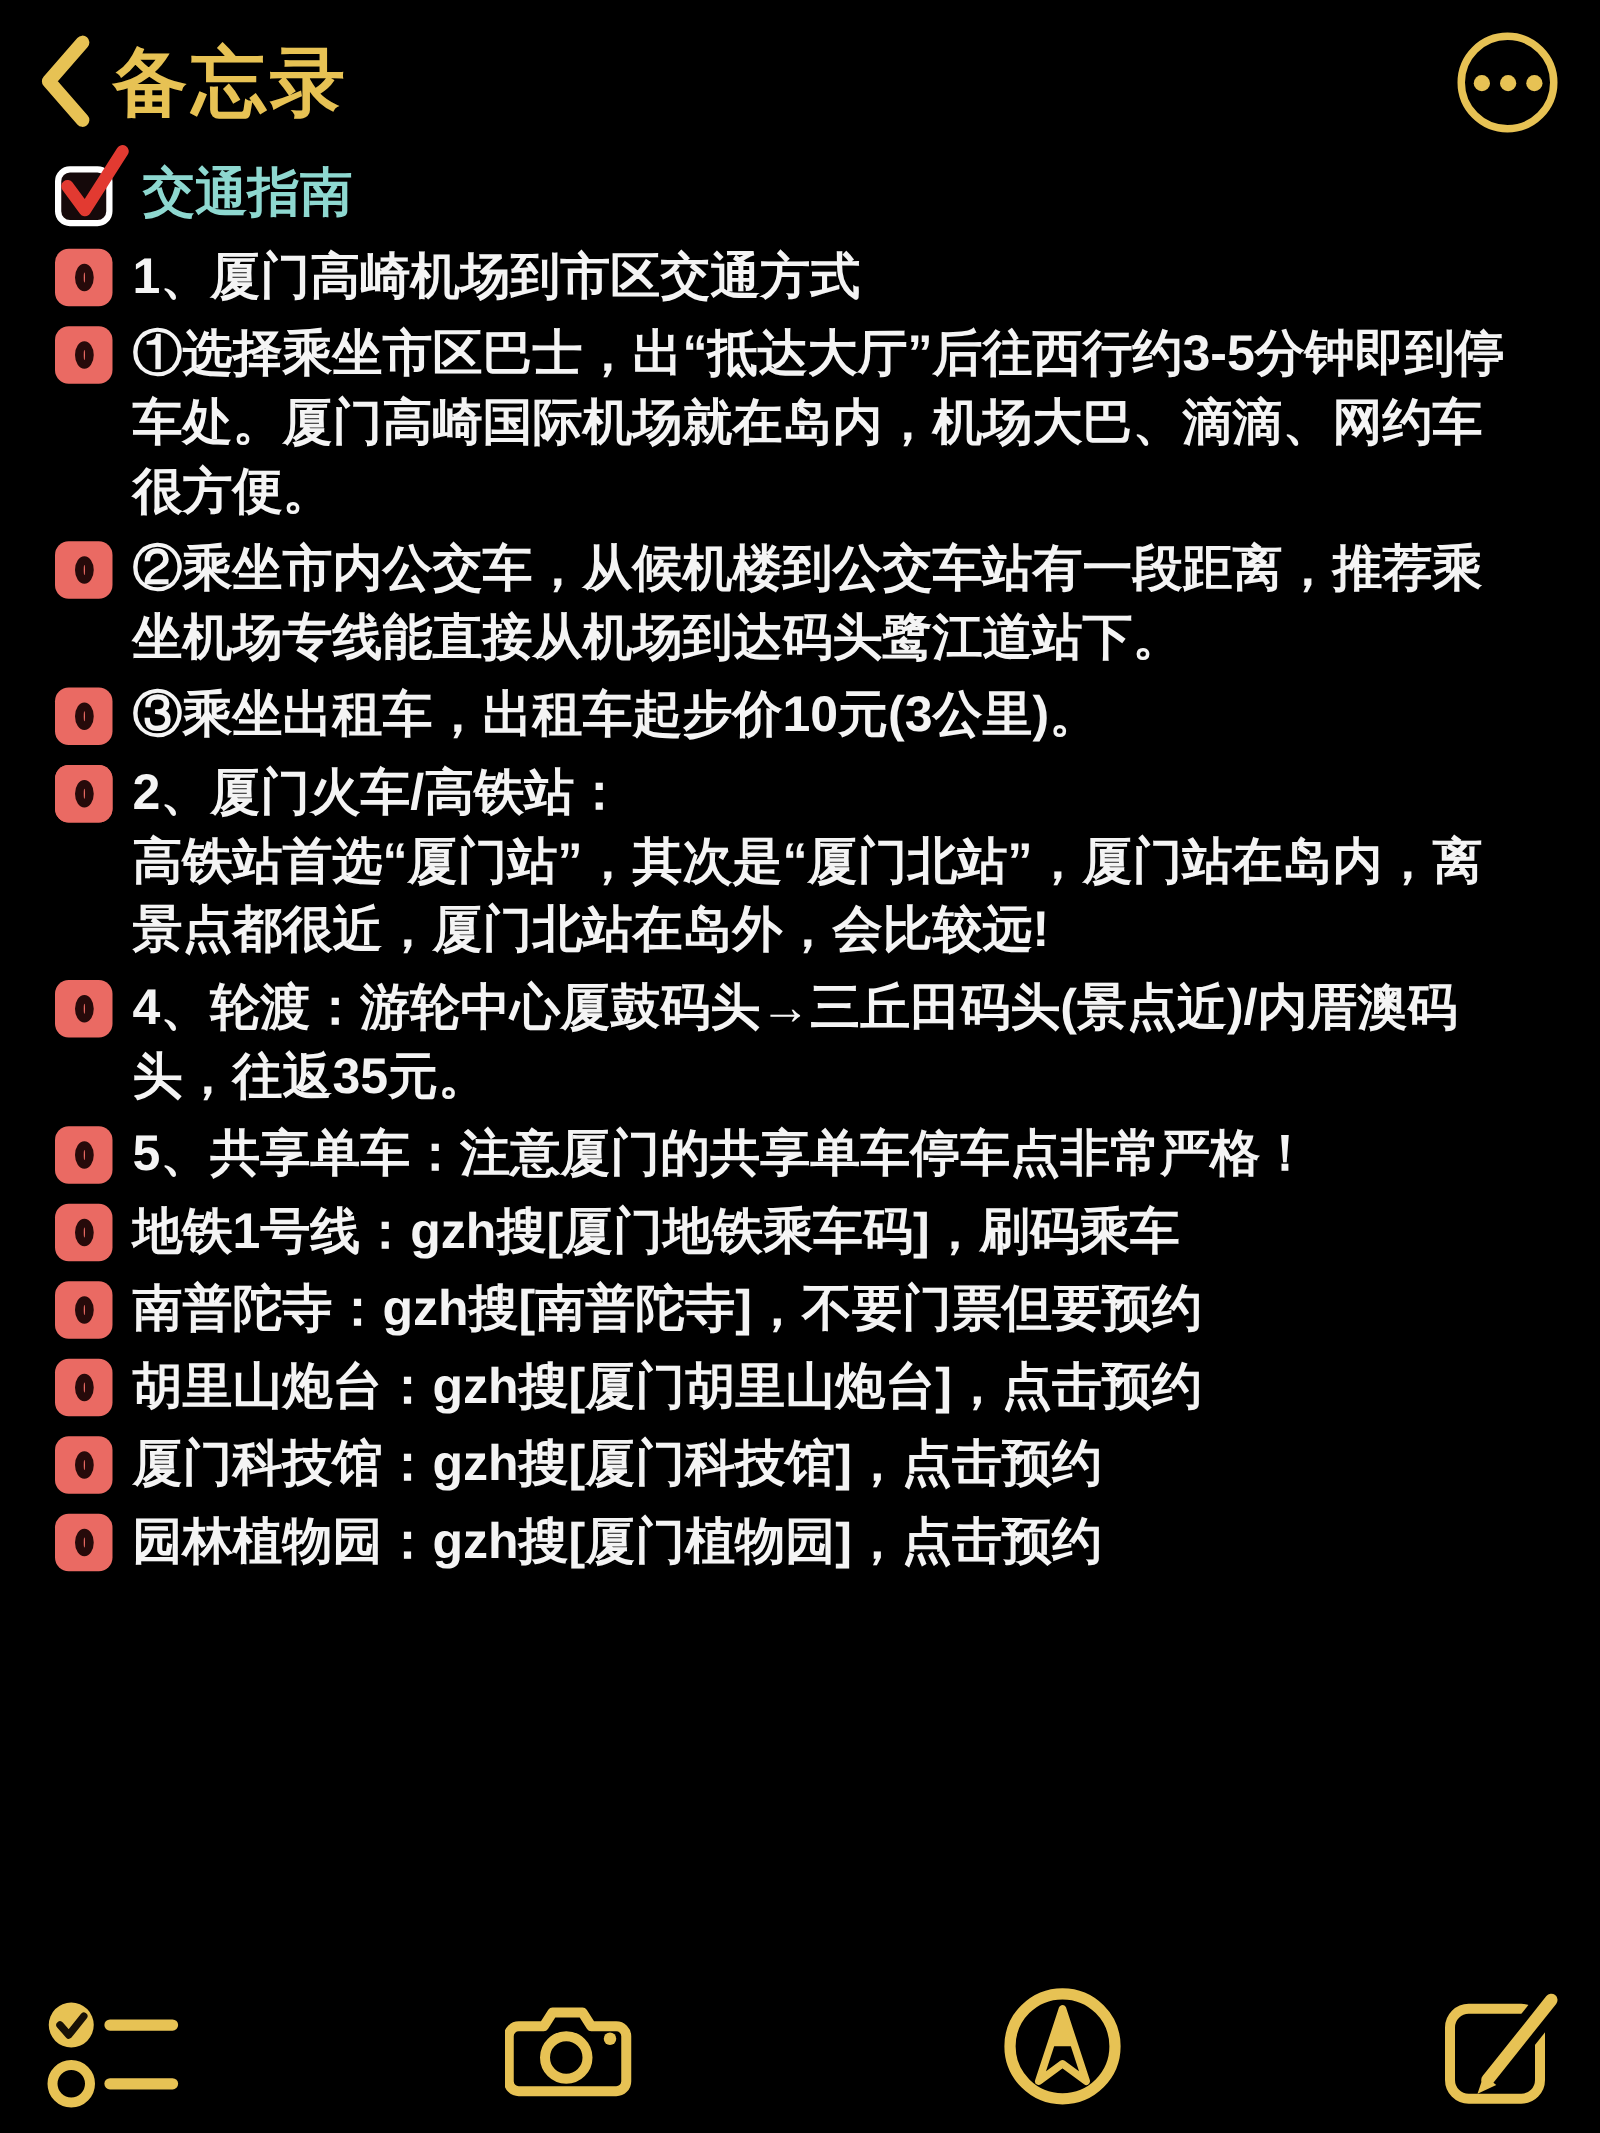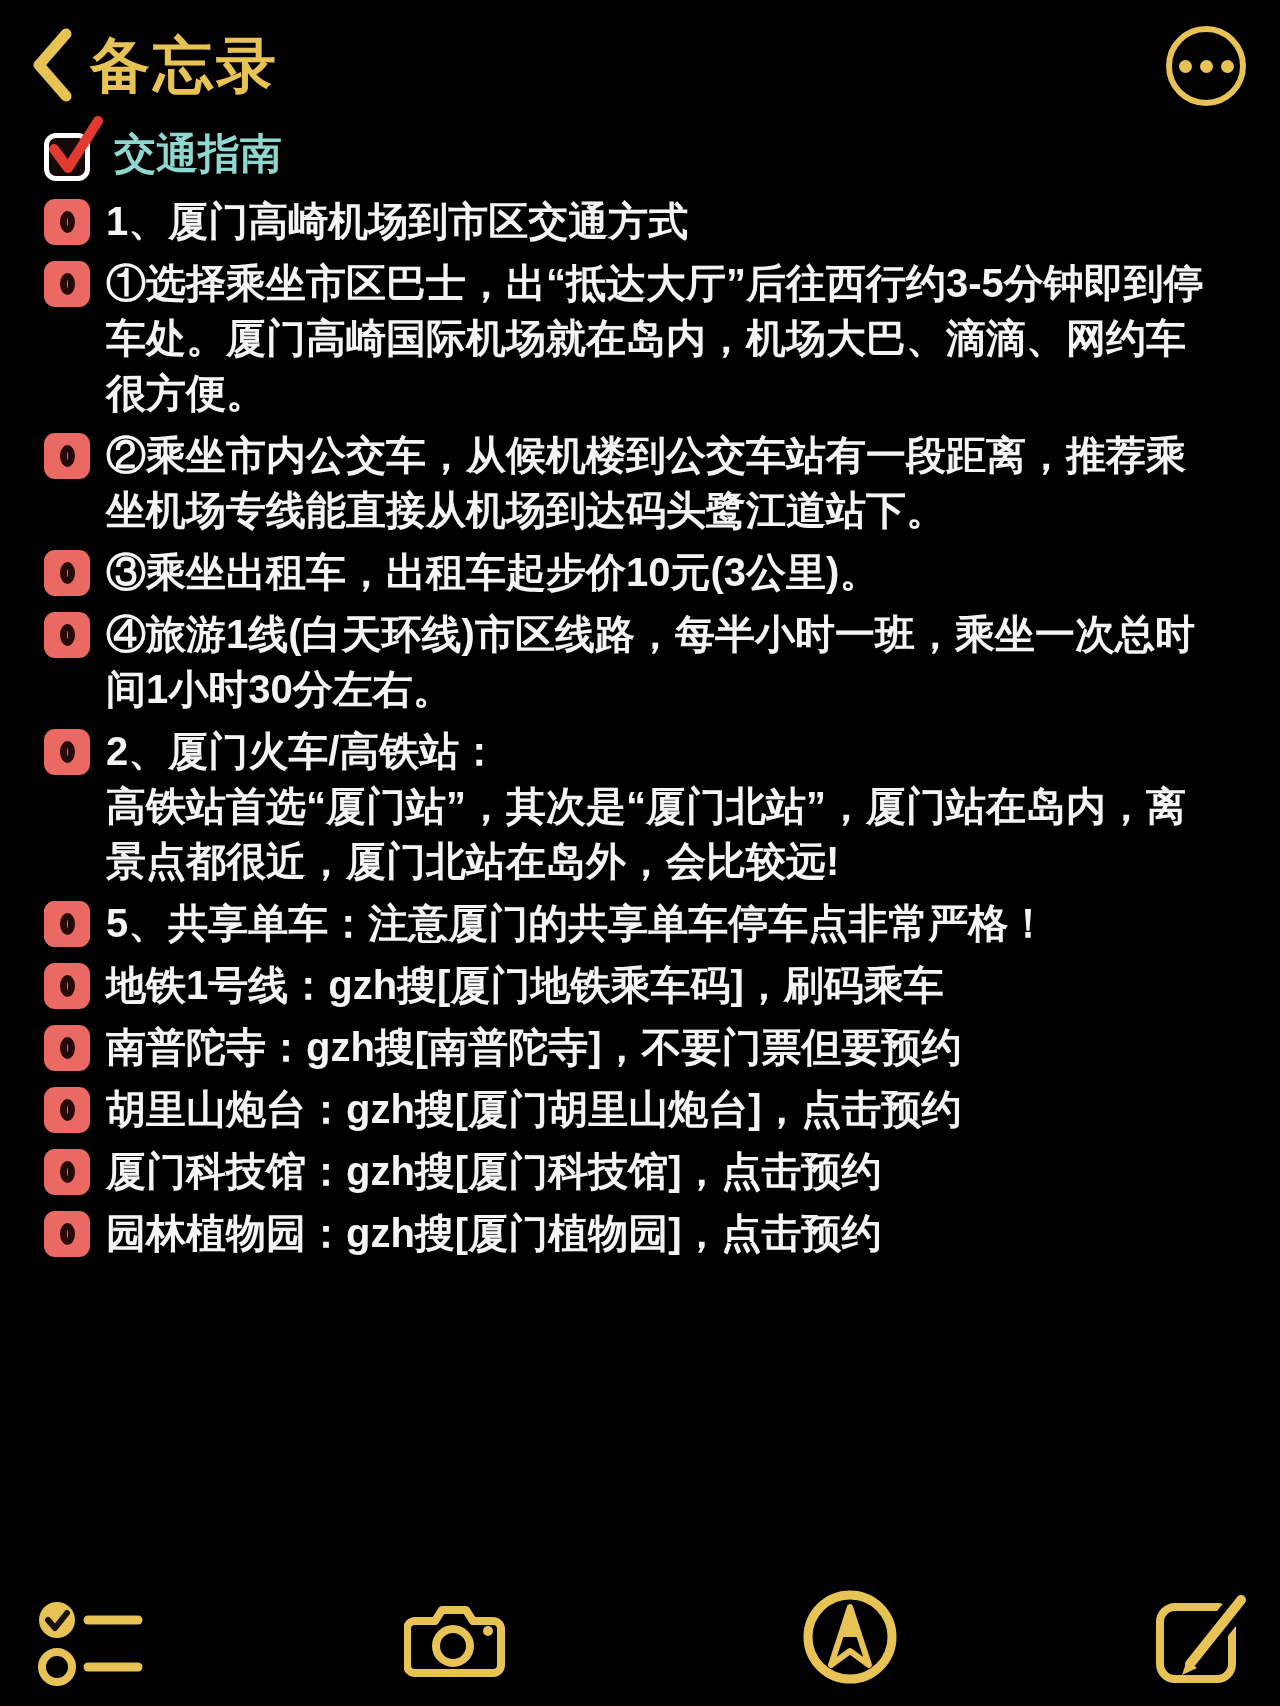--- a/index.html
+++ b/index.html
@@ -101,37 +101,37 @@
           <span class="ring"></span>
         </span>
       <span>③乘坐出租车，出租车起步价10元(3公里)。</span>
       
     </div>
 
     <div class="item">
       <span class="bullet">
           <span class="ring"></span>
         </span>
-      <span>④旅游1线(白天环线)市区线路，每半小时一班，乘坐一次总时间1小时30分左右。</span>
       
     </div>
 
     <div class="item">
       <span class="bullet">
           <span class="ring"></span>
         </span>
       <span>2、厦门火车/高铁站：</span>
       <div>高铁站首选“厦门站”，其次是“厦门北站”，厦门站在岛内，离景点都很近，厦门北站在岛外，会比较远!</div>
     </div>
 
 
     <div class="item">
       <span class="bullet">
           <span class="ring"></span>
         </span>
+      <span>4、轮渡：游轮中心厦鼓码头→三丘田码头(景点近)/内厝澳码头，往返35元。</span>
       
     </div>
 
     <div class="item">
       <span class="bullet">
           <span class="ring"></span>
         </span>
       <span>5、共享单车：注意厦门的共享单车停车点非常严格！</span>
       
     </div>

